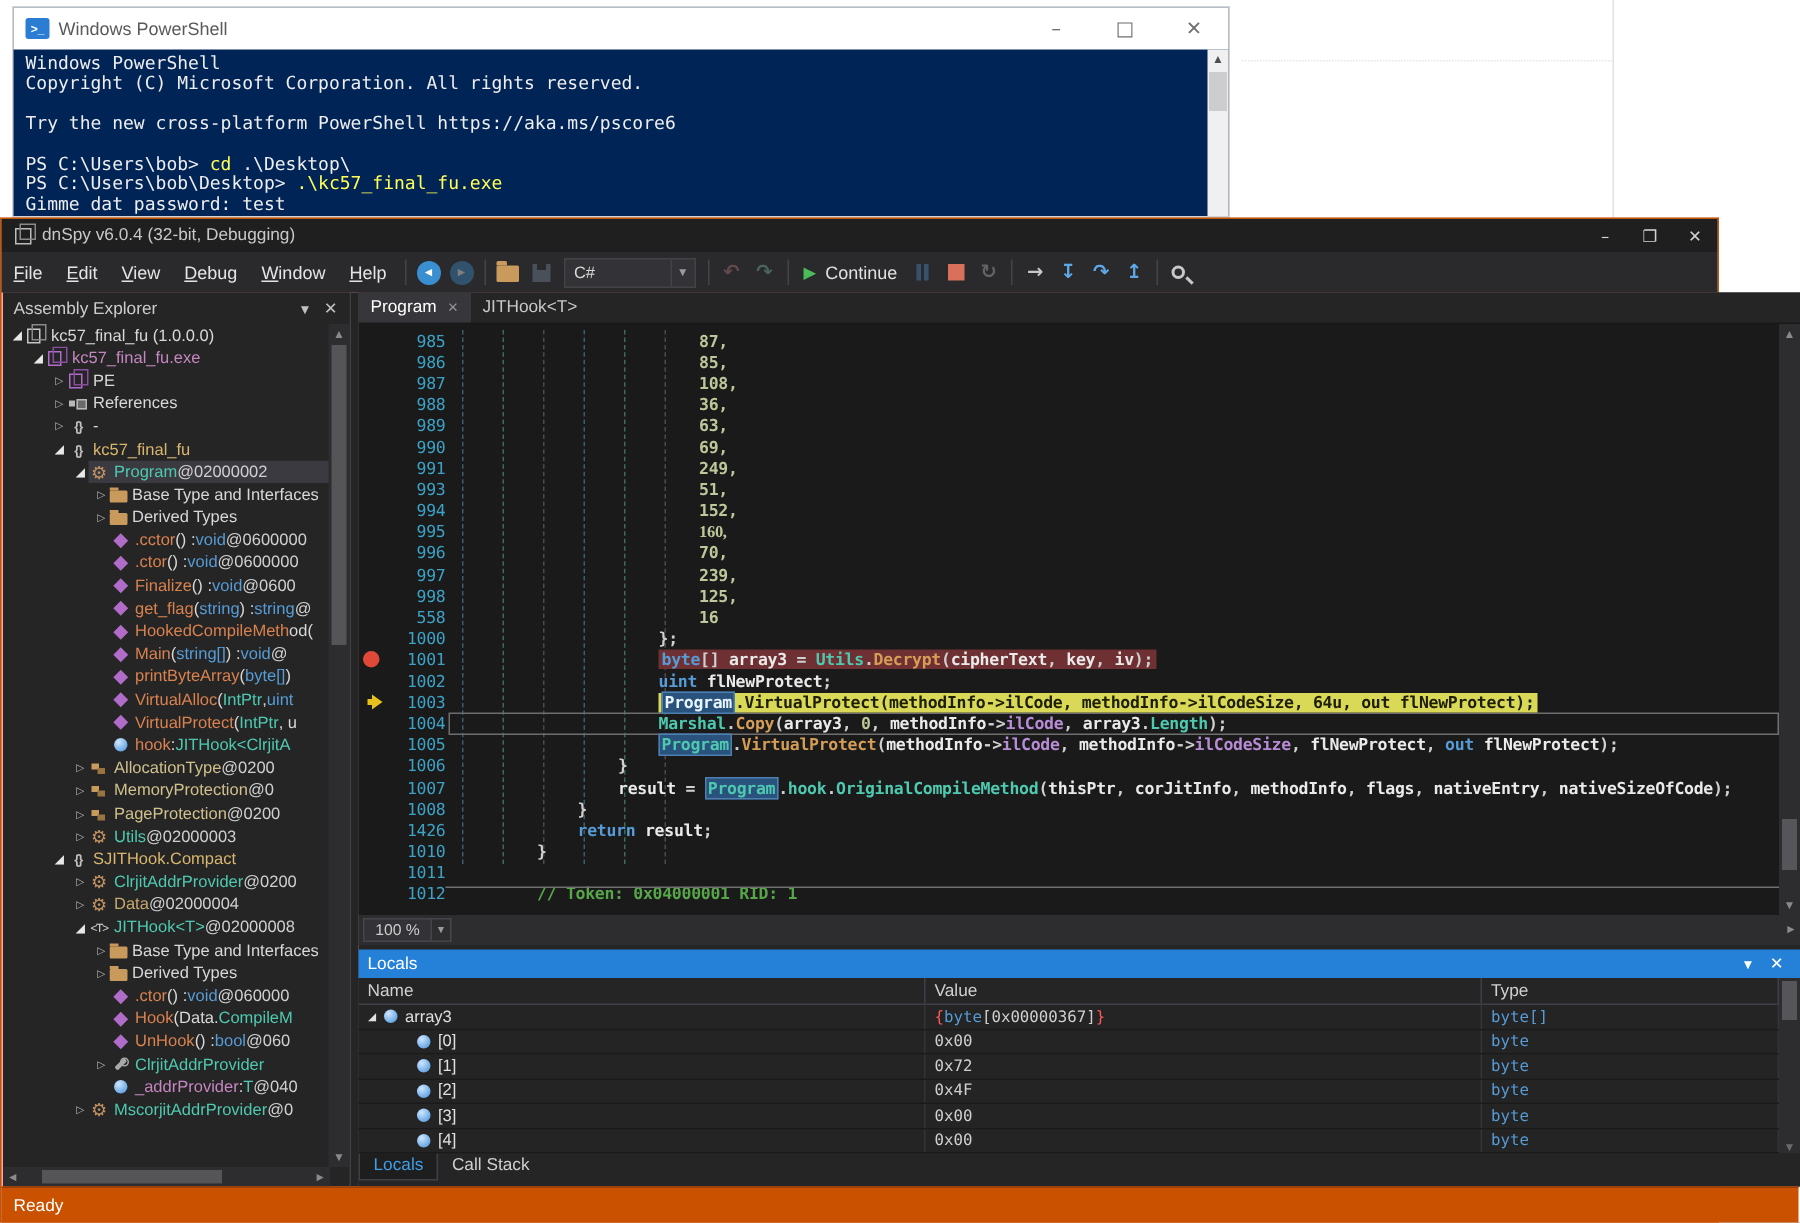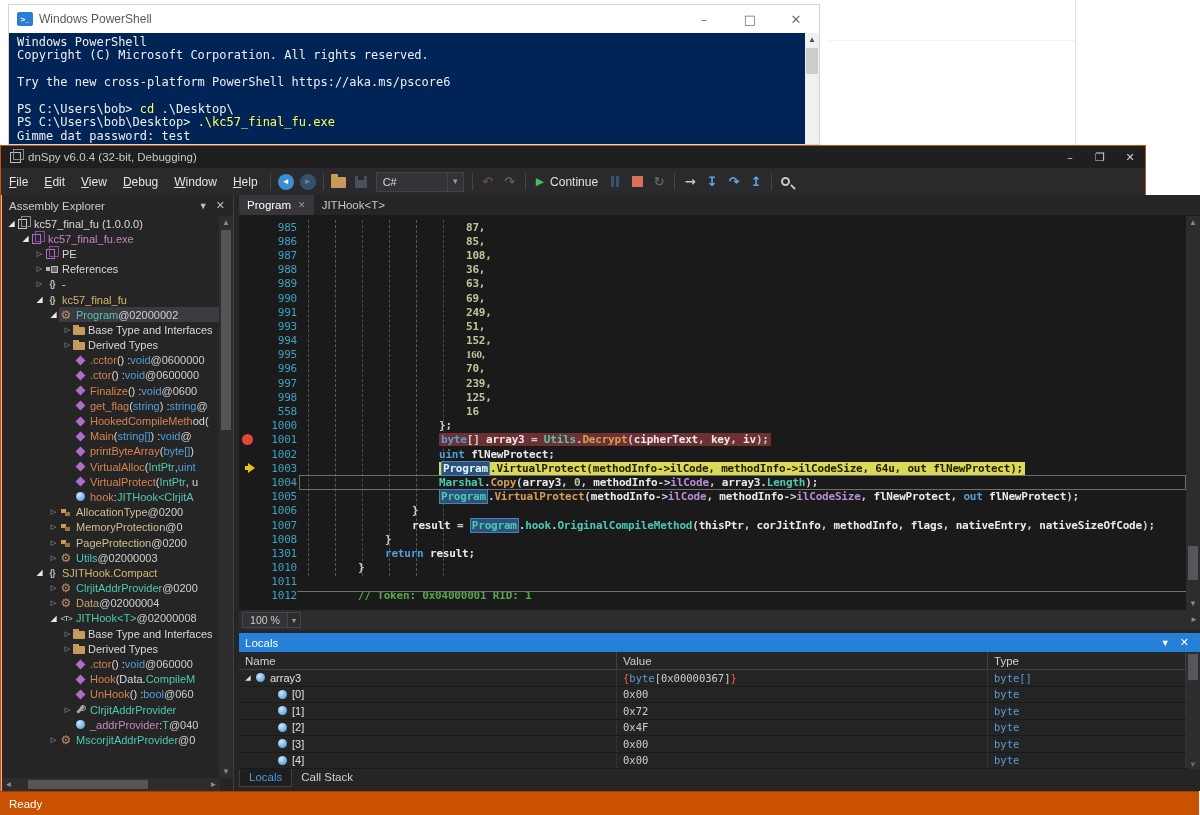--- a/index.html
+++ b/index.html
@@ -672,21 +672,21 @@
             <div class="cline"><span class="lnum">558</span><span class="ccode" style="margin-left: 169px;"><span style="color: rgb(189, 200, 154);">16</span></span></div>
             <div class="cline"><span class="lnum">1000</span><span class="ccode" style="margin-left: 142px;"><span style="color: rgb(207, 207, 207);">};</span></span></div>
             <div class="cline"><div class="bp-dot"></div><span class="lnum">1001</span><span class="ccode" style="margin-left: 142px;"><span class="bg-bp"><span style="color: rgb(86, 156, 214);">byte</span><span style="color: rgb(207, 207, 207);">[] </span><span style="color: rgb(234, 234, 234);">array3</span><span style="color: rgb(207, 207, 207);"> = </span><span style="color: rgb(78, 201, 176);">Utils</span><span style="color: rgb(207, 207, 207);">.</span><span style="color: rgb(214, 157, 86);">Decrypt</span><span style="color: rgb(207, 207, 207);">(</span><span style="color: rgb(234, 234, 234);">cipherText</span><span style="color: rgb(207, 207, 207);">, </span><span style="color: rgb(234, 234, 234);">key</span><span style="color: rgb(207, 207, 207);">, </span><span style="color: rgb(234, 234, 234);">iv</span><span style="color: rgb(207, 207, 207);">);</span></span></span></div>
             <div class="cline"><span class="lnum">1002</span><span class="ccode" style="margin-left: 142px;"><span style="color: rgb(86, 156, 214);">uint</span><span style="color: rgb(207, 207, 207);"> </span><span style="color: rgb(234, 234, 234);">flNewProtect</span><span style="color: rgb(207, 207, 207);">;</span></span></div>
             <div class="cline"><div class="cur-arrow" style="left: 9px;"></div><span class="lnum">1003</span><span class="ccode" style="margin-left: 142px;"><span class="bg-cur"><span class="seg-box" style="color: rgb(232, 244, 255);">Program</span><span style="color: rgb(30, 30, 5);">.VirtualProtect(methodInfo-&gt;ilCode, methodInfo-&gt;ilCodeSize, 64u, out flNewProtect);</span></span></span></div>
             <div class="cline"><span class="lnum">1004</span><span class="ccode" style="margin-left: 142px;"><span style="color: rgb(78, 201, 176);">Marshal</span><span style="color: rgb(207, 207, 207);">.</span><span style="color: rgb(214, 157, 86);">Copy</span><span style="color: rgb(207, 207, 207);">(</span><span style="color: rgb(234, 234, 234);">array3</span><span style="color: rgb(207, 207, 207);">, </span><span style="color: rgb(189, 200, 154);">0</span><span style="color: rgb(207, 207, 207);">, </span><span style="color: rgb(234, 234, 234);">methodInfo</span><span style="color: rgb(207, 207, 207);">-&gt;</span><span style="color: rgb(184, 140, 214);">ilCode</span><span style="color: rgb(207, 207, 207);">, </span><span style="color: rgb(234, 234, 234);">array3</span><span style="color: rgb(207, 207, 207);">.</span><span style="color: rgb(78, 201, 176);">Length</span><span style="color: rgb(207, 207, 207);">);</span></span></div>
             <div class="cline"><span class="lnum">1005</span><span class="ccode" style="margin-left: 142px;"><span class="seg-box" style="color: rgb(78, 201, 176);">Program</span><span style="color: rgb(207, 207, 207);">.</span><span style="color: rgb(214, 157, 86);">VirtualProtect</span><span style="color: rgb(207, 207, 207);">(</span><span style="color: rgb(234, 234, 234);">methodInfo</span><span style="color: rgb(207, 207, 207);">-&gt;</span><span style="color: rgb(184, 140, 214);">ilCode</span><span style="color: rgb(207, 207, 207);">, </span><span style="color: rgb(234, 234, 234);">methodInfo</span><span style="color: rgb(207, 207, 207);">-&gt;</span><span style="color: rgb(184, 140, 214);">ilCodeSize</span><span style="color: rgb(207, 207, 207);">, </span><span style="color: rgb(234, 234, 234);">flNewProtect</span><span style="color: rgb(207, 207, 207);">, </span><span style="color: rgb(86, 156, 214);">out</span><span style="color: rgb(207, 207, 207);"> </span><span style="color: rgb(234, 234, 234);">flNewProtect</span><span style="color: rgb(207, 207, 207);">);</span></span></div>
             <div class="cline"><span class="lnum">1006</span><span class="ccode" style="margin-left: 115px;"><span style="color: rgb(207, 207, 207);">}</span></span></div>
             <div class="cline"><span class="lnum">1007</span><span class="ccode" style="margin-left: 115px;"><span style="color: rgb(234, 234, 234);">result</span><span style="color: rgb(207, 207, 207);"> = </span><span class="seg-box" style="color: rgb(78, 201, 176);">Program</span><span style="color: rgb(207, 207, 207);">.</span><span style="color: rgb(78, 201, 176);">hook</span><span style="color: rgb(207, 207, 207);">.</span><span style="color: rgb(78, 201, 176);">OriginalCompileMethod</span><span style="color: rgb(207, 207, 207);">(</span><span style="color: rgb(234, 234, 234);">thisPtr</span><span style="color: rgb(207, 207, 207);">, </span><span style="color: rgb(234, 234, 234);">corJitInfo</span><span style="color: rgb(207, 207, 207);">, </span><span style="color: rgb(234, 234, 234);">methodInfo</span><span style="color: rgb(207, 207, 207);">, </span><span style="color: rgb(234, 234, 234);">flags</span><span style="color: rgb(207, 207, 207);">, </span><span style="color: rgb(234, 234, 234);">nativeEntry</span><span style="color: rgb(207, 207, 207);">, </span><span style="color: rgb(234, 234, 234);">nativeSizeOfCode</span><span style="color: rgb(207, 207, 207);">);</span></span></div>
             <div class="cline"><span class="lnum">1008</span><span class="ccode" style="margin-left: 88px;"><span style="color: rgb(207, 207, 207);">}</span></span></div>
-            <div class="cline"><span class="lnum">1301</span><span class="ccode" style="margin-left: 88px;"><span style="color: rgb(86, 156, 214);">return</span><span style="color: rgb(207, 207, 207);"> </span><span style="color: rgb(234, 234, 234);">result</span><span style="color: rgb(207, 207, 207);">;</span></span></div>
+            <div class="cline"><span class="lnum">1426</span><span class="ccode" style="margin-left: 88px;"><span style="color: rgb(86, 156, 214);">return</span><span style="color: rgb(207, 207, 207);"> </span><span style="color: rgb(234, 234, 234);">result</span><span style="color: rgb(207, 207, 207);">;</span></span></div>
             <div class="cline"><span class="lnum">1010</span><span class="ccode" style="margin-left: 61px;"><span style="color: rgb(207, 207, 207);">}</span></span></div>
             <div class="cline"><span class="lnum">1011</span><span class="ccode" style="margin-left: 61px;"></span></div>
             <div class="cline"><span class="lnum">1012</span><span class="ccode" style="margin-left: 61px;"><span style="color: rgb(87, 166, 74);">// Token: 0x04000001 RID: 1</span></span></div>
           </div>
         <div id="method-sep" style="top: 375.2px;"></div>
       </div>
       <div id="ed-vscroll" class="abs">
         <div class="arr">▲</div>
         <div class="thumb"></div>
         <div class="arr dn">▼</div>

